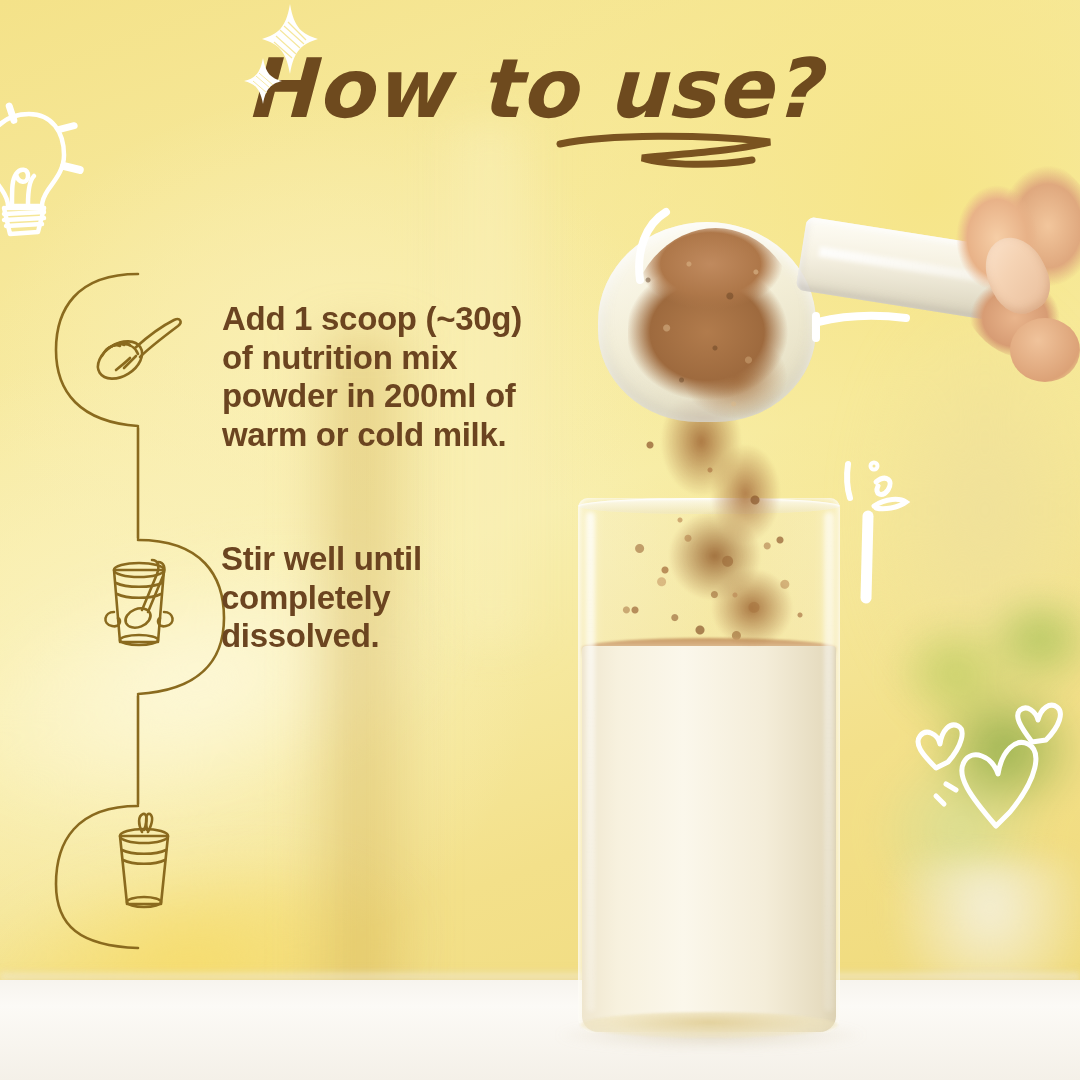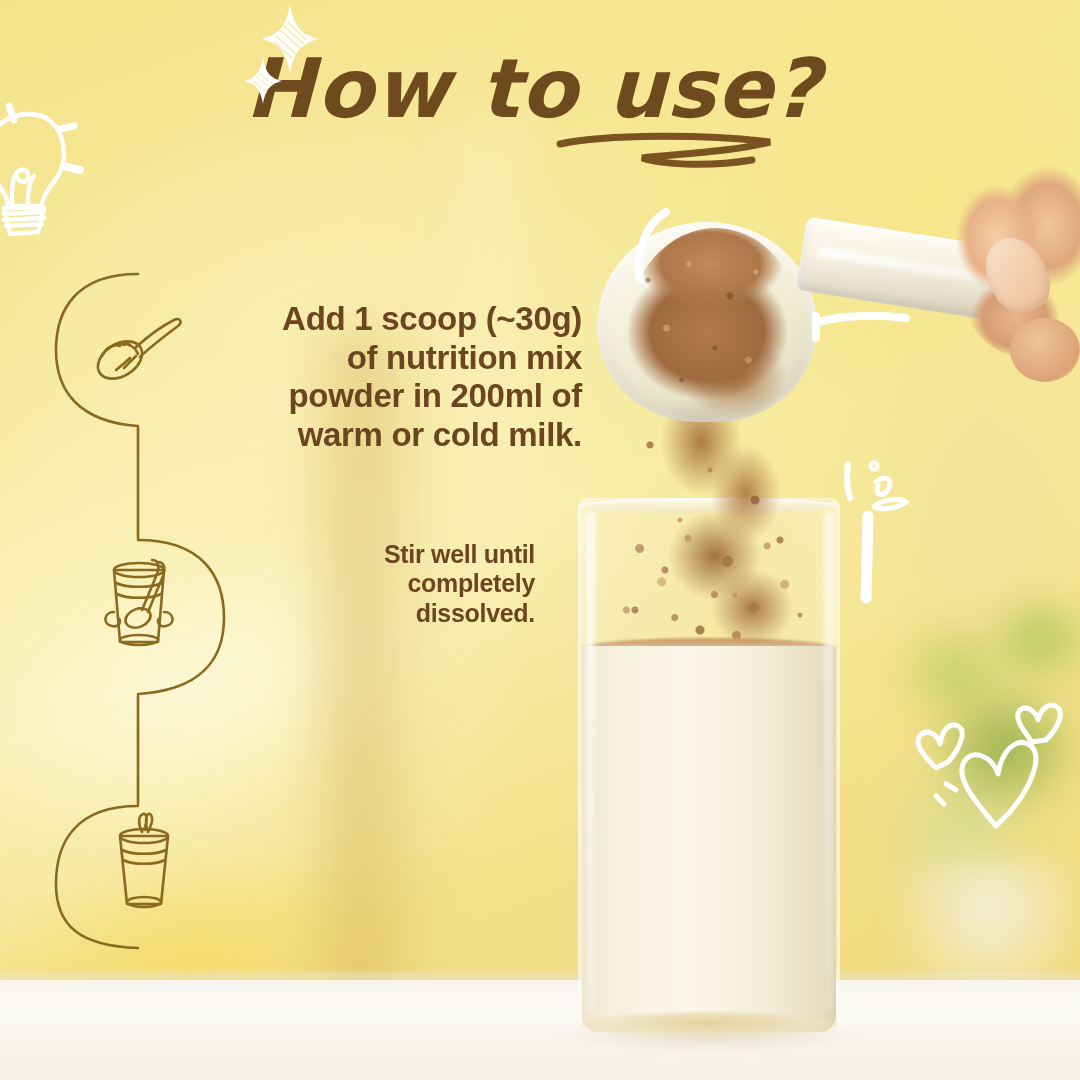--- a/index.html
+++ b/index.html
@@ -100,24 +100,23 @@
   .icon-3{left:104px;top:810px;width:80px;height:100px;}
 
   .step-text{
     position:absolute;
     color:#6B4420;
     font-weight:700;
     letter-spacing:-0.3px;
     line-height:1.17;
     white-space:pre-line;
     font-family:"Liberation Sans", sans-serif;
-    text-align:right;
   }
   .text-1{left:222px;top:300px;width:360px;font-size:33px;}
-  .text-2{left:215px;top:540px;width:320px;font-size:25px;}
+  .text-2{left:221px;top:540px;width:320px;font-size:33px;}
   .text-3{left:222px;top:808px;width:320px;font-size:33px;}
 
   
   .photo{position:absolute;left:0;top:0;width:1080px;height:1080px;pointer-events:none;}
 
   
   .hand{
     position:absolute;left:952px;top:158px;width:150px;height:200px;
     background:
       radial-gradient(ellipse 48px 62px at 30% 40%, #F6CEA6 0%, #E8B288 62%, rgba(232,178,136,0) 85%),

